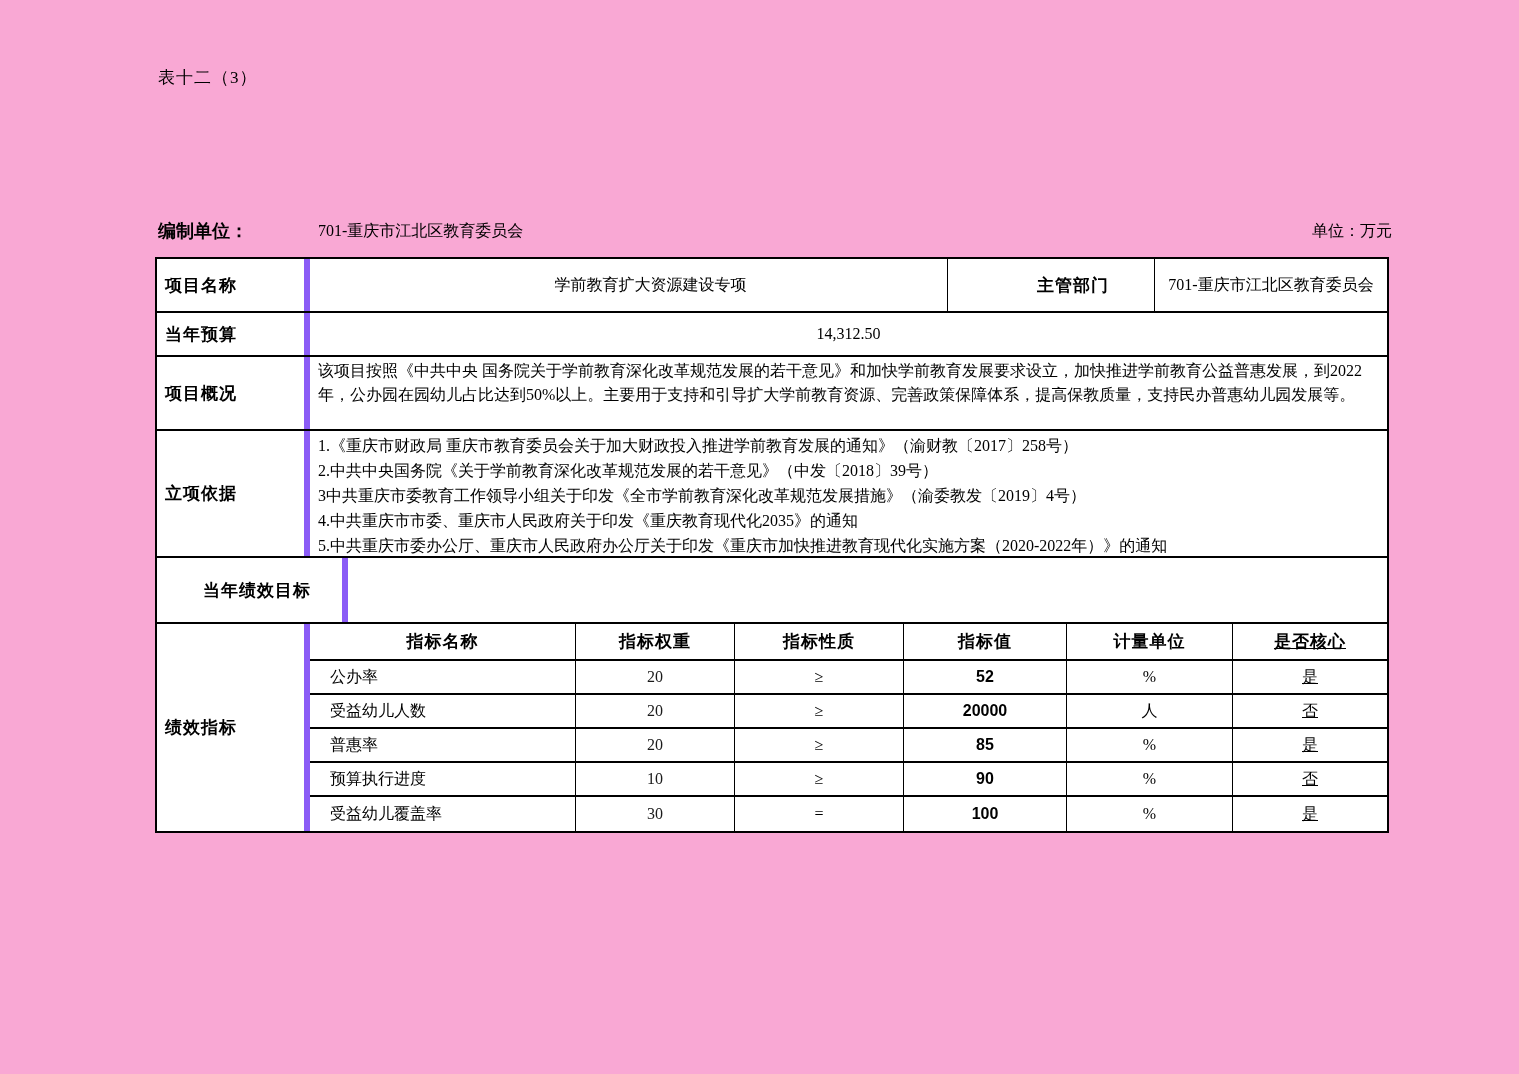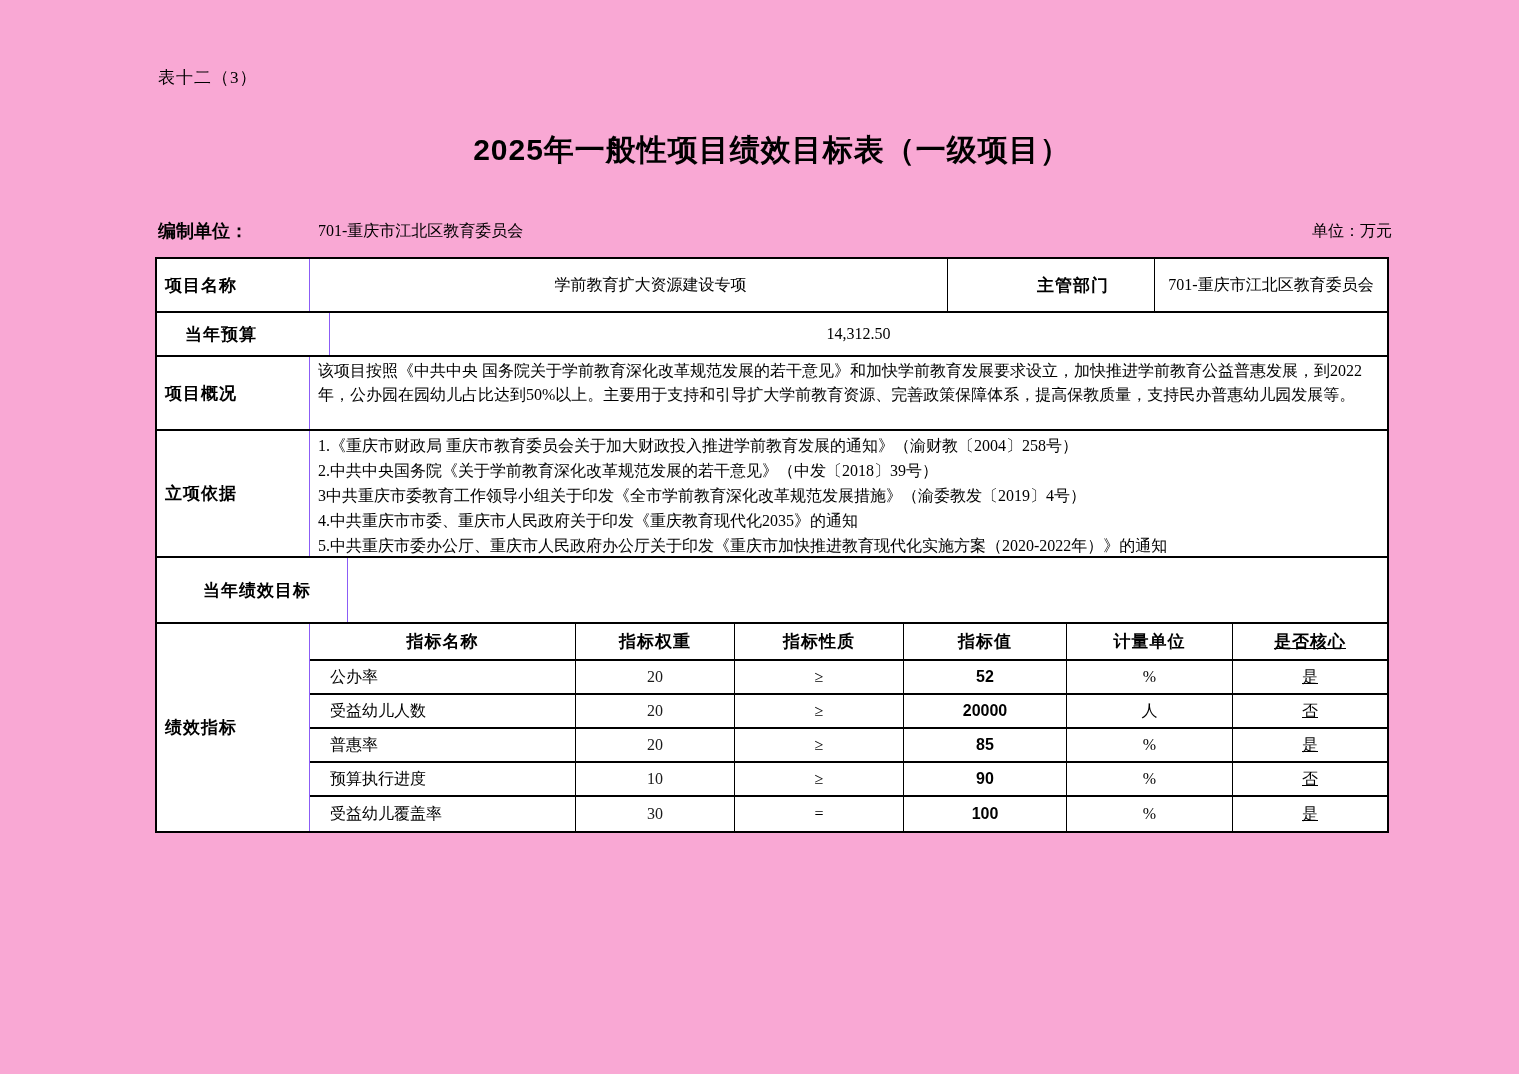--- a/index.html
+++ b/index.html
@@ -64,28 +64,28 @@
     top: 257px;
     width: 1234px;
     border: 2px solid #000;
     display: flex;
     flex-direction: column;
     background: #fff;
   }
   .trow { display: flex; border-bottom: 2px solid #000; width: 100%; }
   .trow:last-child { border-bottom: none; }
   .r1 { height: 54px; }
-  .r2 { height: 44px; padding-left: 20px; }
+  .r2 { height: 44px; }
   .r3 { height: 74px; }
   .r4 { height: 127px; }
   .r5 { height: 66px; padding-left: 38px; }
   .label-cell {
     flex: 0 0 153px;
     width: 153px;
-    border-right: 1px solid #8b5cf6;
+    border-right: 6px solid #8b5cf6;
     display: flex;
     align-items: center;
     padding-left: 8px;
     font-weight: bold;
     font-size: 17px;
     font-family: "Liberation Sans", sans-serif;
     letter-spacing: 1px;
   }
   .cell {
     display: flex;
@@ -157,21 +157,20 @@
   }
   .ind-cell.weight { color: #1a1a1a; }
 </style>
 </head>
 <body>
 
 <div class="page">
 
   <div class="form-code">表十二（3）</div>
 
-  <div class="doc-title">2025年一般性项目绩效目标表（一级项目）</div>
 
   <div class="meta-row">
     <span class="meta-label">编制单位：</span>
     <span class="meta-value">701-重庆市江北区教育委员会</span>
     <span class="meta-unit">单位：万元</span>
   </div>
 
   <div class="gtable">
 
     <div class="trow r1">
@@ -187,21 +186,21 @@
     </div>
 
     <div class="trow r3">
       <div class="label-cell">项目概况</div>
       <div class="text-cell">该项目按照《中共中央 国务院关于学前教育深化改革规范发展的若干意见》和加快学前教育发展要求设立，加快推进学前教育公益普惠发展，到2022年，公办园在园幼儿占比达到50%以上。主要用于支持和引导扩大学前教育资源、完善政策保障体系，提高保教质量，支持民办普惠幼儿园发展等。</div>
     </div>
 
     <div class="trow r4">
       <div class="label-cell">立项依据</div>
       <div class="basis-cell">
-        <div>1.《重庆市财政局 重庆市教育委员会关于加大财政投入推进学前教育发展的通知》（渝财教〔2004〕258号）</div>
+        <div>1.《重庆市财政局 重庆市教育委员会关于加大财政投入推进学前教育发展的通知》（渝财教〔2017〕258号）</div>
         <div>2.中共中央国务院《关于学前教育深化改革规范发展的若干意见》（中发〔2018〕39号）</div>
         <div>3中共重庆市委教育工作领导小组关于印发《全市学前教育深化改革规范发展措施》（渝委教发〔2019〕4号）</div>
         <div>4.中共重庆市市委、重庆市人民政府关于印发《重庆教育现代化2035》的通知</div>
         <div>5.中共重庆市委办公厅、重庆市人民政府办公厅关于印发《重庆市加快推进教育现代化实施方案（2020-2022年）》的通知</div>
       </div>
     </div>
 
     <div class="trow r5">
       <div class="label-cell">当年绩效目标</div>
     </div>

